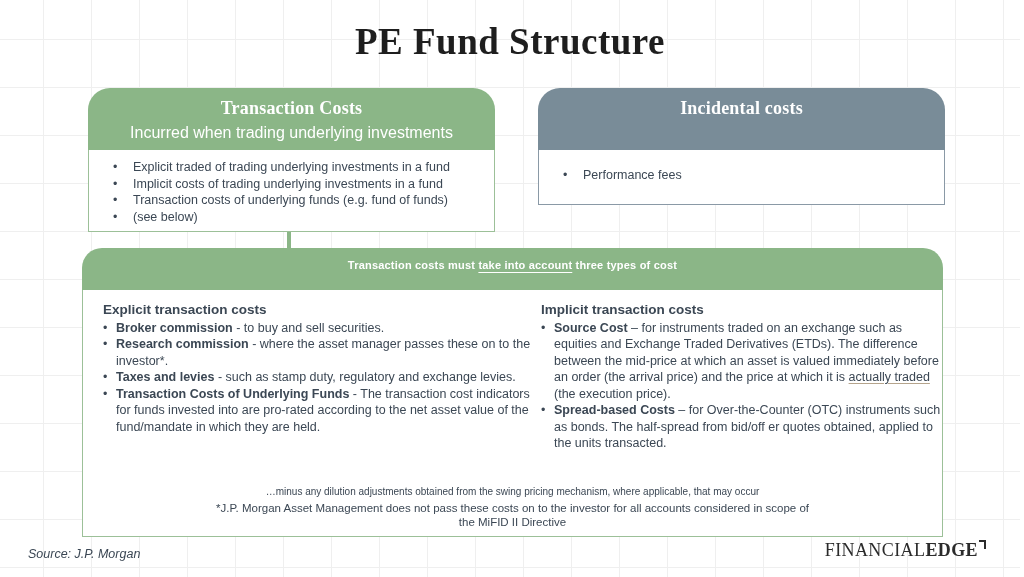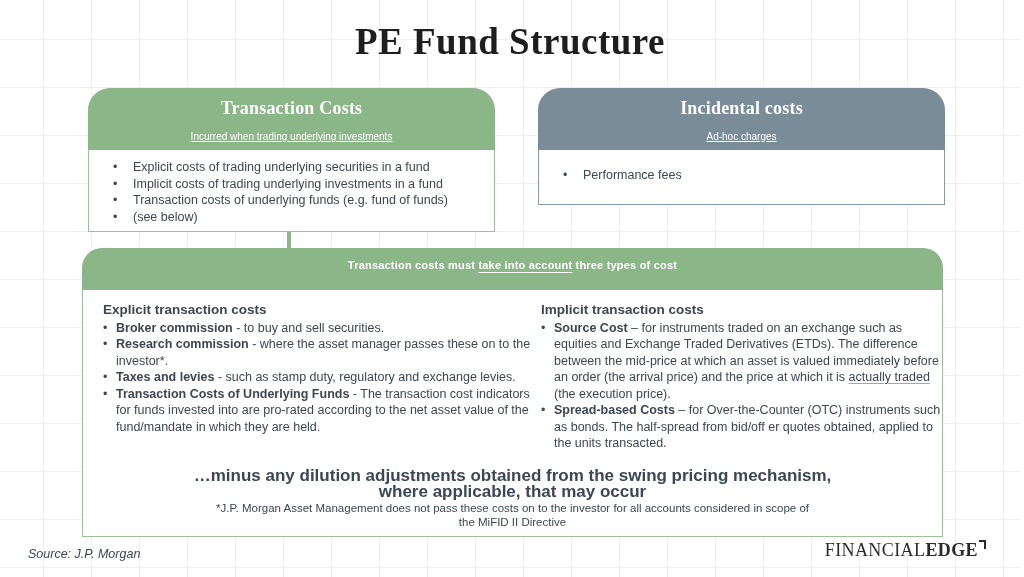--- a/index.html
+++ b/index.html
@@ -28,21 +28,21 @@
   .box{position:absolute;width:407px;}
   .box-transaction{left:88px;top:88px;}
   .box-incidental{left:538px;top:88px;}
   .box-head{
     border-radius:22px 22px 0 0;color:#fff;text-align:center;
     padding-top:10px;
   }
   .box-transaction .box-head{background:var(--green);height:62px;}
   .box-incidental .box-head{background:var(--slate);height:62px;}
   .box-head .box-title{font-size:18px;font-weight:700;letter-spacing:.2px;font-family:Liberation Serif, serif;}
-  .box-head .box-subtitle{font-size:10px;margin-top:12px;text-decoration:underline;}
+  .box-head .box-subtitle{font-size:16px;margin-top:5px;}
   .box-body{background:#fff;}
   .box-transaction .box-body{border:1px solid var(--green-border);border-top:none;height:82px;padding:9px 10px 0 22px;}
   .box-incidental .box-body{border:1px solid var(--slate-border);border-top:none;height:55px;padding:17px 10px 0 22px;}
   ul.bullets{list-style:none;}
   ul.bullets li{
     position:relative;padding-left:22px;font-size:12.5px;line-height:16.5px;
   }
   ul.bullets li::before{
     content:"\2022";position:absolute;left:2px;top:0;font-size:12.5px;color:var(--text);
   }
@@ -63,21 +63,21 @@
   .col{position:absolute;top:12px;font-size:12.5px;line-height:16.5px;}
   .col-left{left:20px;width:432px;}
   .col-right{left:458px;width:400px;}
   .col-heading{font-weight:700;font-size:13.5px;margin-bottom:1px;}
   ul.detail{list-style:none;}
   ul.detail li{position:relative;padding-left:13px;}
   ul.detail li::before{content:"\2022";position:absolute;left:0;top:0;}
   ul.detail b{font-weight:700;}
   .col .u{text-decoration:underline;text-underline-offset:2px;text-decoration-color:#b5a48c;}
   .footnotes{position:absolute;left:0;bottom:7px;width:100%;text-align:center;}
-  .fn-bold{font-size:17px;font-weight:700;width:640px;margin:0 auto;line-height:15.5px;}
+  .fn-bold{font-size:10px;font-weight:400;width:640px;margin:0 auto;line-height:15.5px;}
   .fn{font-size:11.5px;width:600px;margin:2px auto 0;line-height:14px;}
   
   .source{position:absolute;left:28px;top:547px;font-size:12.5px;font-style:italic;color:var(--text);text-align:center;}
   .logo{position:absolute;right:34px;top:540px;font-family:"Liberation Serif","DejaVu Serif",serif;
         font-size:18px;color:var(--logo);letter-spacing:.4px;white-space:nowrap;}
   .logo .logo-edge{font-weight:700;}
   .logo .logo-mark{
     display:inline-block;width:7px;height:9px;margin-left:1px;margin-bottom:7px;
     border-top:2.5px solid var(--logo);border-right:2.5px solid var(--logo);
   }
@@ -89,32 +89,31 @@
 
   <h1 class="title">PE Fund Structure</h1>
 
   <section class="box box-transaction">
     <header class="box-head">
       <div class="box-title">Transaction Costs</div>
       <div class="box-subtitle">Incurred when trading underlying investments</div>
     </header>
     <div class="box-body">
       <ul class="bullets">
-        <li>Explicit costs of trading underlying securities in a fund</li>
+        <li>Explicit traded of trading underlying investments in a fund</li>
         <li>Implicit costs of trading underlying investments in a fund</li>
         <li>Transaction costs of underlying funds (e.g. fund of funds)</li>
         <li>(see below)</li>
       </ul>
     </div>
   </section>
 
   <section class="box box-incidental">
     <header class="box-head">
       <div class="box-title">Incidental costs</div>
-      <div class="box-subtitle">Ad-hoc charges</div>
     </header>
     <div class="box-body">
       <ul class="bullets">
         <li>Performance fees</li>
       </ul>
     </div>
   </section>
 
   <div class="connector"></div>
 

